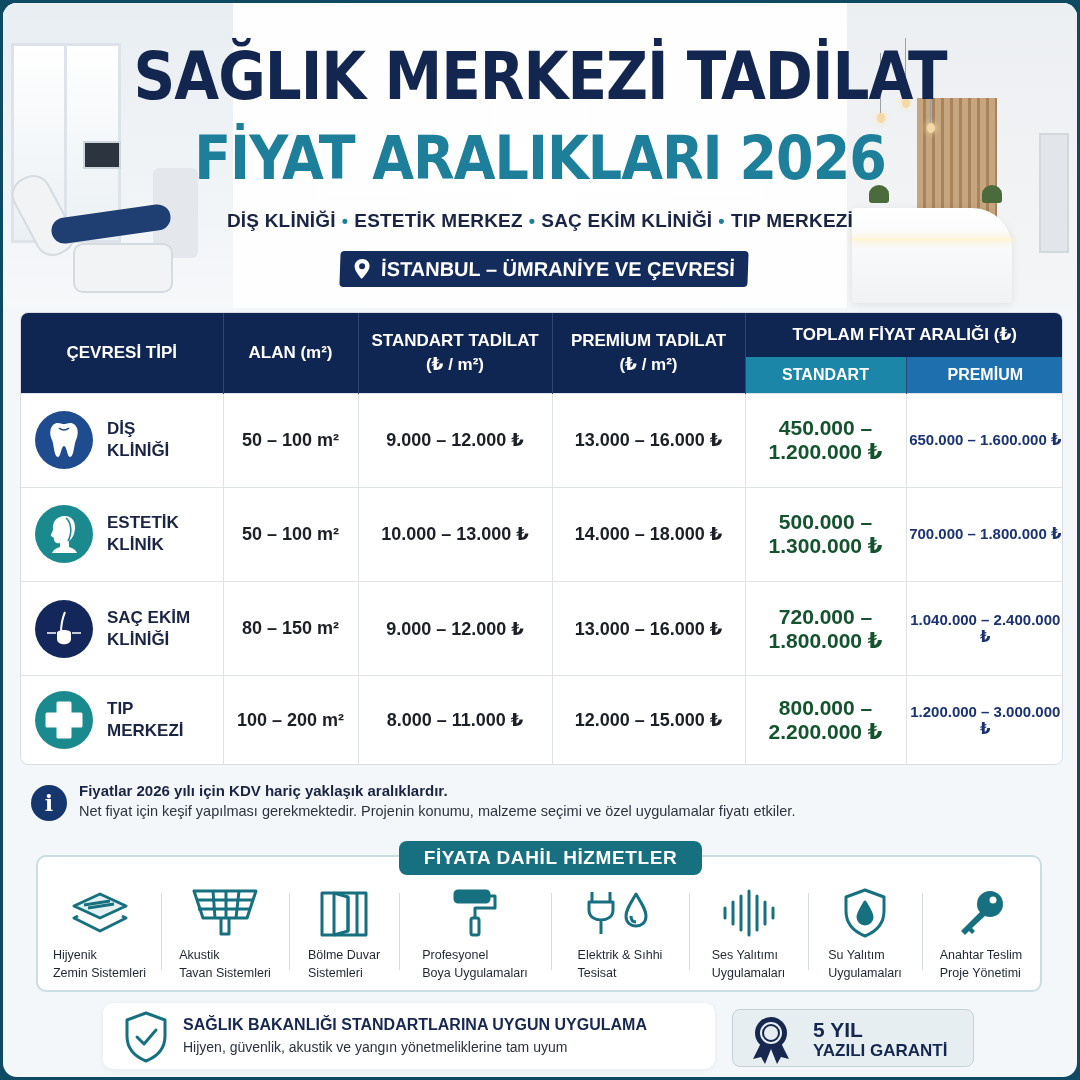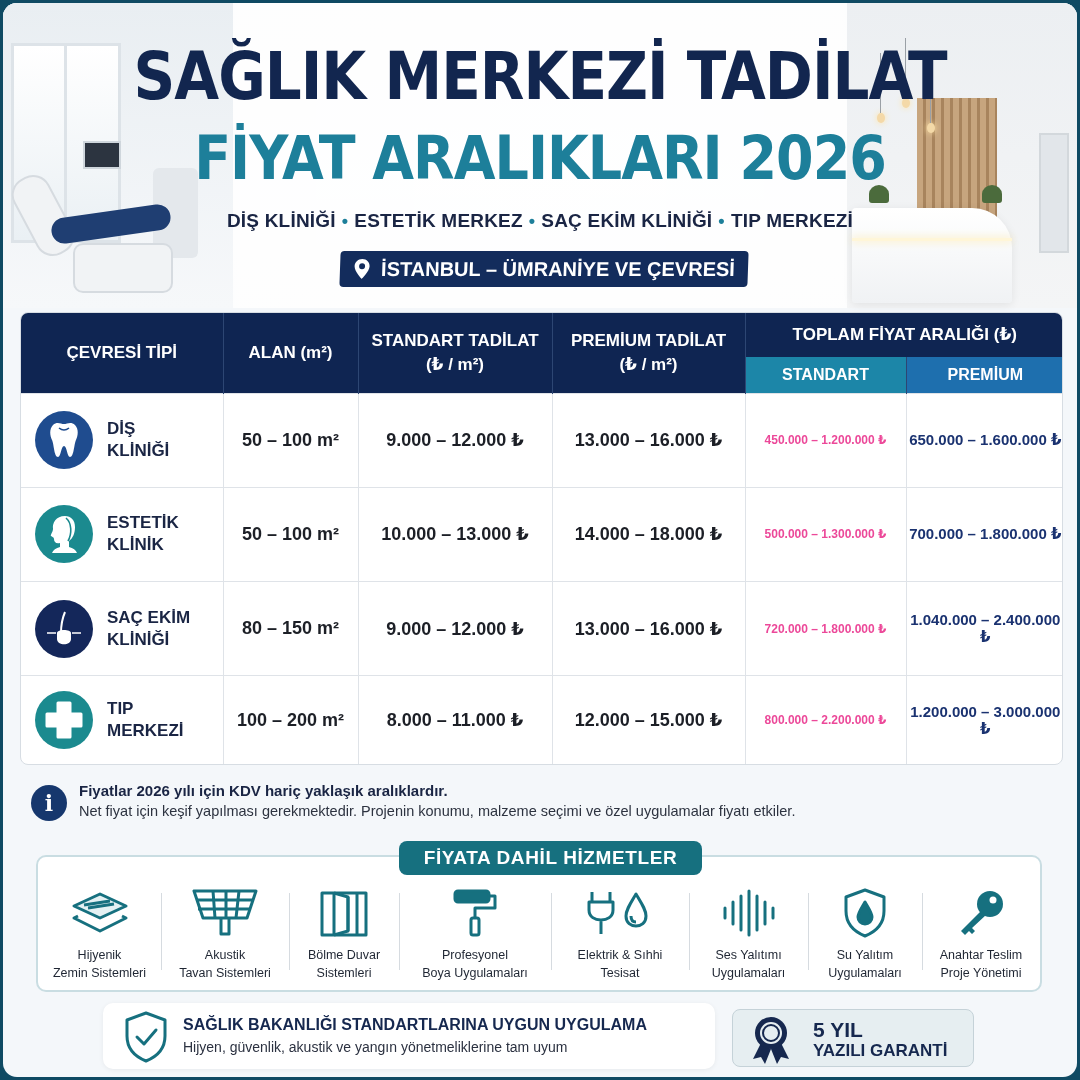--- a/index.html
+++ b/index.html
@@ -81,21 +81,21 @@
   th { background: #0f2552; color: #fff; font-weight: bold; font-size: 17px; text-align: center; line-height: 1.4; border-right: 1px solid #2d4673; }
   th.sub-std { background: #1c86a8; font-size: 16px; height: 36px; }
   th.sub-prem { background: #1e6fae; font-size: 16px; height: 36px; }
   th:last-child { border-right: none; }
   td { border-right: 1px solid #dfe3e8; border-top: 1px solid #dfe3e8; text-align: center; font-size: 18px; color: #1c1f26; font-weight: bold; }
   td:last-child { border-right: none; }
   td.type { text-align: left; padding-left: 14px; }
   .type-inner { display: flex; align-items: center; gap: 14px; }
   .type-icon { width: 58px; height: 58px; border-radius: 50%; display: flex; align-items: center; justify-content: center; flex-shrink: 0; }
   .type-label { font-size: 17px; color: #1a2544; line-height: 1.3; width: 90px; }
-  td.tot-std { color: #ec4899; font-size: 12px; }
+  td.tot-std { color: #14532d; font-size: 21px; }
   td.tot-prem { color: #1a3270; font-size: 15px; }
 
   
   .note { position: absolute; left: 28px; top: 779px; width: 880px; height: 40px; }
   .note .info { position: absolute; left: 0; top: 3px; width: 36px; height: 36px; border-radius: 50%; background: #16376d; color: #fff; font-family: "DejaVu Serif", serif; font-weight: bold; font-size: 22px; display: flex; align-items: center; justify-content: center; }
   .note .l1 { position: absolute; left: 48px; top: 0; font-size: 15px; font-weight: bold; color: #1a2544; white-space: nowrap; }
   .note .l2 { position: absolute; left: 48px; top: 21px; font-size: 14.5px; color: #2d3340; white-space: nowrap; }
 
   
   .services {
@@ -105,21 +105,21 @@
   .services-tag {
     position: absolute; left: 396px; top: 838px; width: 303px; height: 34px;
     background: #16707f; color: #fff; border-radius: 8px;
     display: flex; align-items: center; justify-content: center;
     font-weight: bold; font-size: 19px; letter-spacing: 0.6px;
   }
   .svc-row { position: absolute; left: 0; right: 0; top: 30px; bottom: 8px; display: flex; }
   .svc { display: flex; flex-direction: column; align-items: center; justify-content: flex-start; position: relative; }
   .svc + .svc::before { content: ""; position: absolute; left: 0; top: 6px; bottom: 12px; width: 1px; background: #d6dbe0; }
   .svc .ico { height: 52px; display: flex; align-items: center; justify-content: center; }
-  .svc .lbl { margin-top: 8px; text-align: center; font-size: 12.5px; color: #1f2633; line-height: 1.4; }
+  .svc .lbl { margin-top: 8px; text-align: left; font-size: 12.5px; color: #1f2633; line-height: 1.4; }
 
   
   .compliance {
     position: absolute; left: 100px; top: 1000px; width: 612px; height: 66px;
     background: #fff; border-radius: 10px; box-shadow: 0 1px 5px rgba(0,0,0,0.06);
   }
   .compliance .shield { position: absolute; left: 20px; top: 7px; }
   .compliance .c1 { position: absolute; left: 80px; top: 13px; font-weight: bold; font-size: 16px; color: #16284f; white-space: nowrap; }
   .compliance .c2 { position: absolute; left: 80px; top: 36px; font-size: 14px; color: #2b3140; white-space: nowrap; }
   .warranty {

